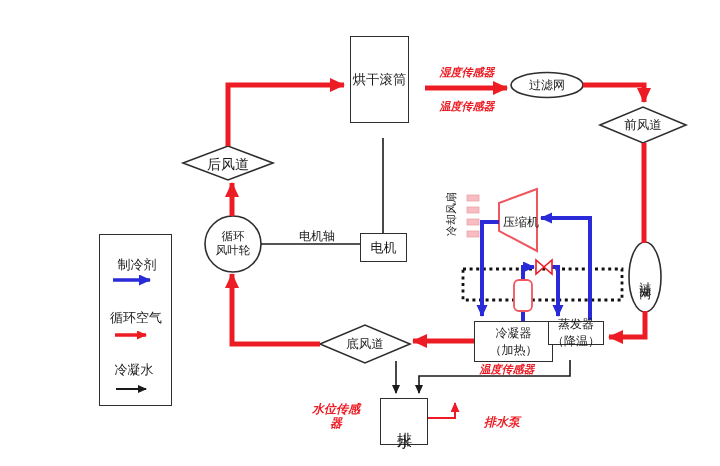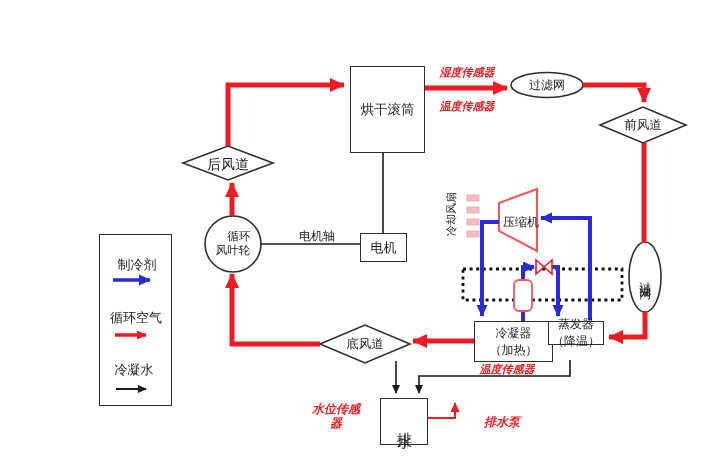--- a/index.html
+++ b/index.html
@@ -91,21 +91,21 @@
       <polygon points="552,260 552,274 544,267"></polygon>
     </g>
 
     <polyline class="ref" stroke-width="3.5" points="113,280 150,280" marker-end="url(#m-blue)"></polyline>
     <polyline class="air" stroke-width="3.5" points="115,335 146,335" marker-end="url(#m-redS)"></polyline>
     <polyline class="blk" stroke-width="2" points="116,389 146,389" marker-end="url(#m-black)"></polyline>
 
     <polyline class="air" stroke-width="2" points="428,418 455,418 455,403" marker-end="url(#m-redS)"></polyline>
   </svg>
 
-  <div class="box" style="left:350px;top:66px;width:75px;height:87px;">
+  <div class="box" style="left:350px;top:36px;width:59px;height:87px;">
     <span class="node-text" style="font-size:13.5px;">烘干滚筒</span>
   </div>
 
   <div class="box" style="left:360px;top:233px;width:47px;height:29px;">
     <span class="node-text" style="font-size:13px;">电机</span>
   </div>
 
   <div class="box" style="left:474px;top:321px;width:79px;height:41px;">
     <span class="node-text"><span>冷凝器</span><br><span>（加热）</span></span>
   </div>
@@ -118,21 +118,21 @@
     <span class="node-text vert" style="font-size:15px;">排水</span>
   </div>
 
   <div class="box" style="left:99px;top:234px;width:73px;height:172px;border-width:1.8px;background:transparent;"></div>
 
   <div class="lbl node-text" style="left:228px;top:164px;font-size:14px;">后风道</div>
   <div class="lbl node-text" style="left:643px;top:125px;font-size:12.5px;">前风道</div>
   <div class="lbl node-text" style="left:365px;top:344px;font-size:12.5px;">底风道</div>
   <div class="lbl node-text" style="left:547px;top:85px;">过滤网</div>
   <div class="lbl node-text vert" style="left:645px;top:277px;letter-spacing:3px;">过滤网</div>
-  <div class="lbl node-text" style="left:233px;top:244px;font-size:11.5px;text-align:right;"><span>循环</span><br><span>风叶轮</span></div>
+  <div class="lbl node-text" style="left:233px;top:244px;font-size:11.5px;"><span>循环</span><br><span>风叶轮</span></div>
   <div class="lbl node-text" style="left:317px;top:236px;">电机轴</div>
   <div class="lbl node-text" style="left:521px;top:222px;">压缩机</div>
   <div class="lbl node-text rot270" style="left:452px;top:214px;font-size:11px;">冷却风扇</div>
 
   <div class="lbl sensor" style="left:467px;top:73px;">湿度传感器</div>
   <div class="lbl sensor" style="left:467px;top:107px;">温度传感器</div>
   <div class="lbl sensor" style="left:507px;top:370px;">温度传感器</div>
   <div class="lbl sensor" style="left:336px;top:416px;font-size:12px;"><span>水位传感</span><br><span>器</span></div>
   <div class="lbl sensor" style="left:502px;top:422px;font-size:12px;">排水泵</div>
 

